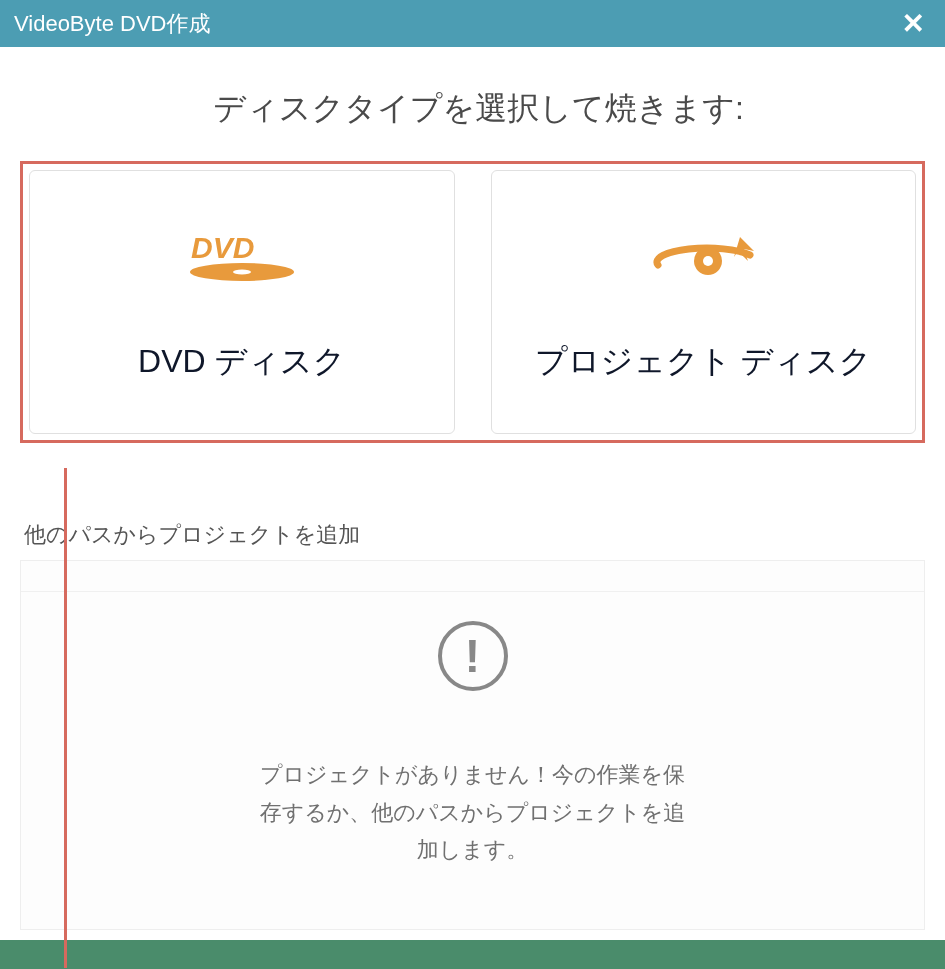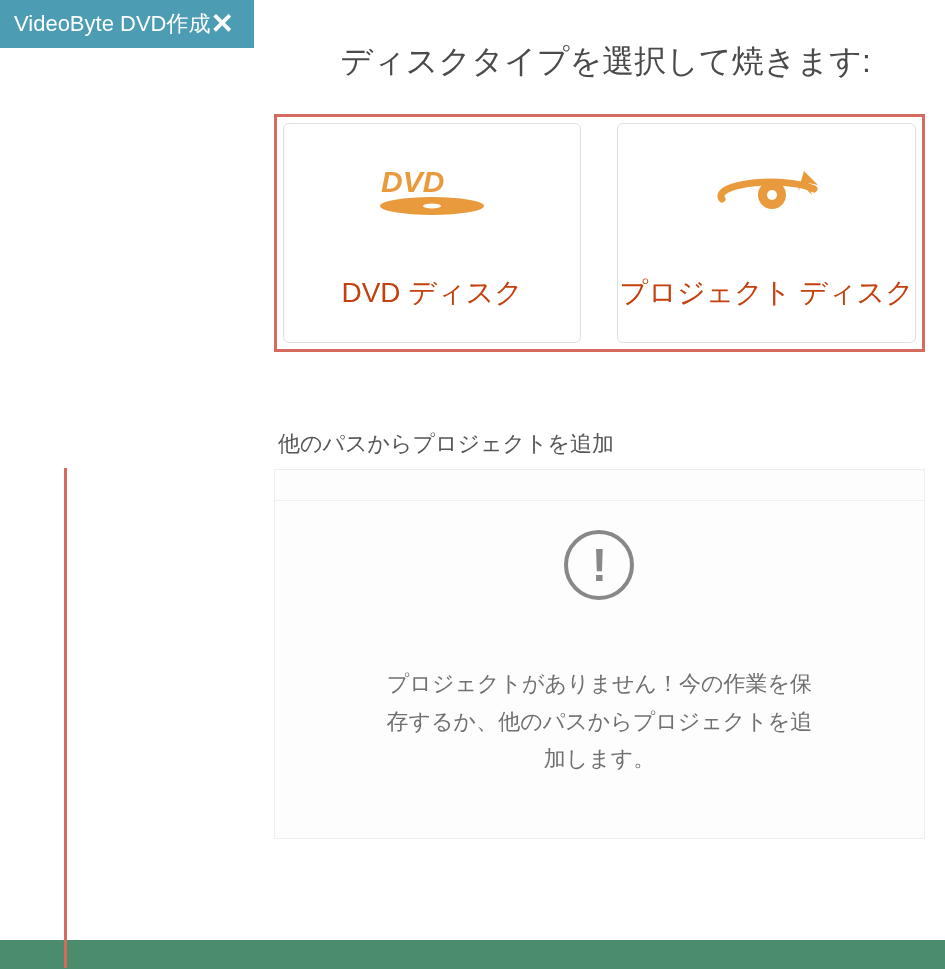--- a/index.html
+++ b/index.html
@@ -2,21 +2,21 @@
 <html><head>
 <meta charset="utf-8">
 <style>
   * { box-sizing: border-box; margin: 0; padding: 0; }
   html, body { width: 945px; height: 969px; font-family: "Hiragino Kaku Gothic Pro", "Yu Gothic", "Meiryo", sans-serif; background: #4a8c6b; }
   .window {
     width: 945px;
     height: 940px;
     background: #ffffff;
     display: flex;
-    flex-direction: row;
+    flex-direction: column;
     position: relative;
   }
   .titlebar {
     height: 48px;
     background: #4c9db3;
     color: #ffffff;
     display: flex;
     align-items: center;
     justify-content: space-between;
     padding: 0 20px 0 14px;
@@ -45,38 +45,38 @@
     padding: 6px;
     display: flex;
     gap: 36px;
     justify-content: center;
     position: relative;
   }
   .disc-option {
     flex: 1;
     border: 1px solid #e0e0e0;
     border-radius: 6px;
-    height: 220px;
+    height: 264px;
     display: flex;
     flex-direction: column;
     align-items: center;
     justify-content: center;
     cursor: pointer;
     background: #ffffff;
   }
   .disc-option .icon-wrap {
     height: 70px;
     display: flex;
     align-items: center;
     justify-content: center;
     margin-bottom: 50px;
   }
   .disc-option .label {
-    font-size: 28px;
-    color: #c2410c;
+    font-size: 32px;
+    color: #0f172a;
   }
   .callout-line {
     position: absolute;
     left: 64px;
     top: 468px;
     width: 3px;
     height: 500px;
     background: #d66a5e;
     z-index: 10;
   }

